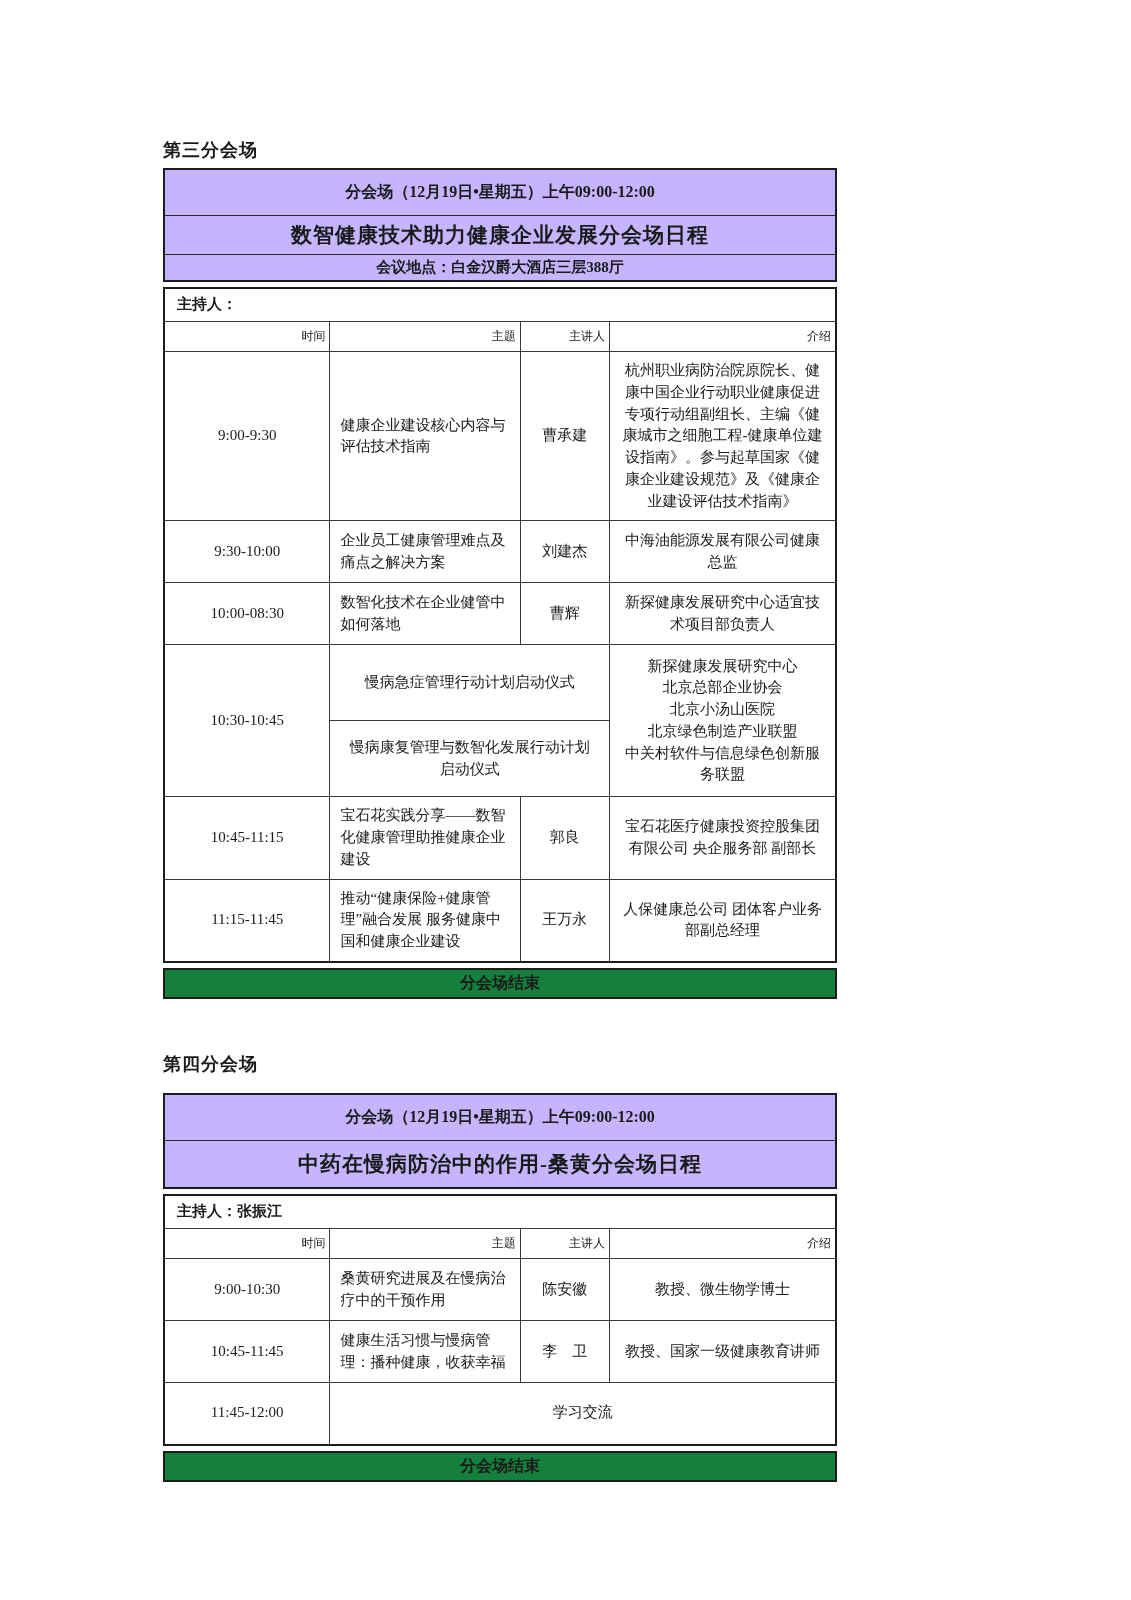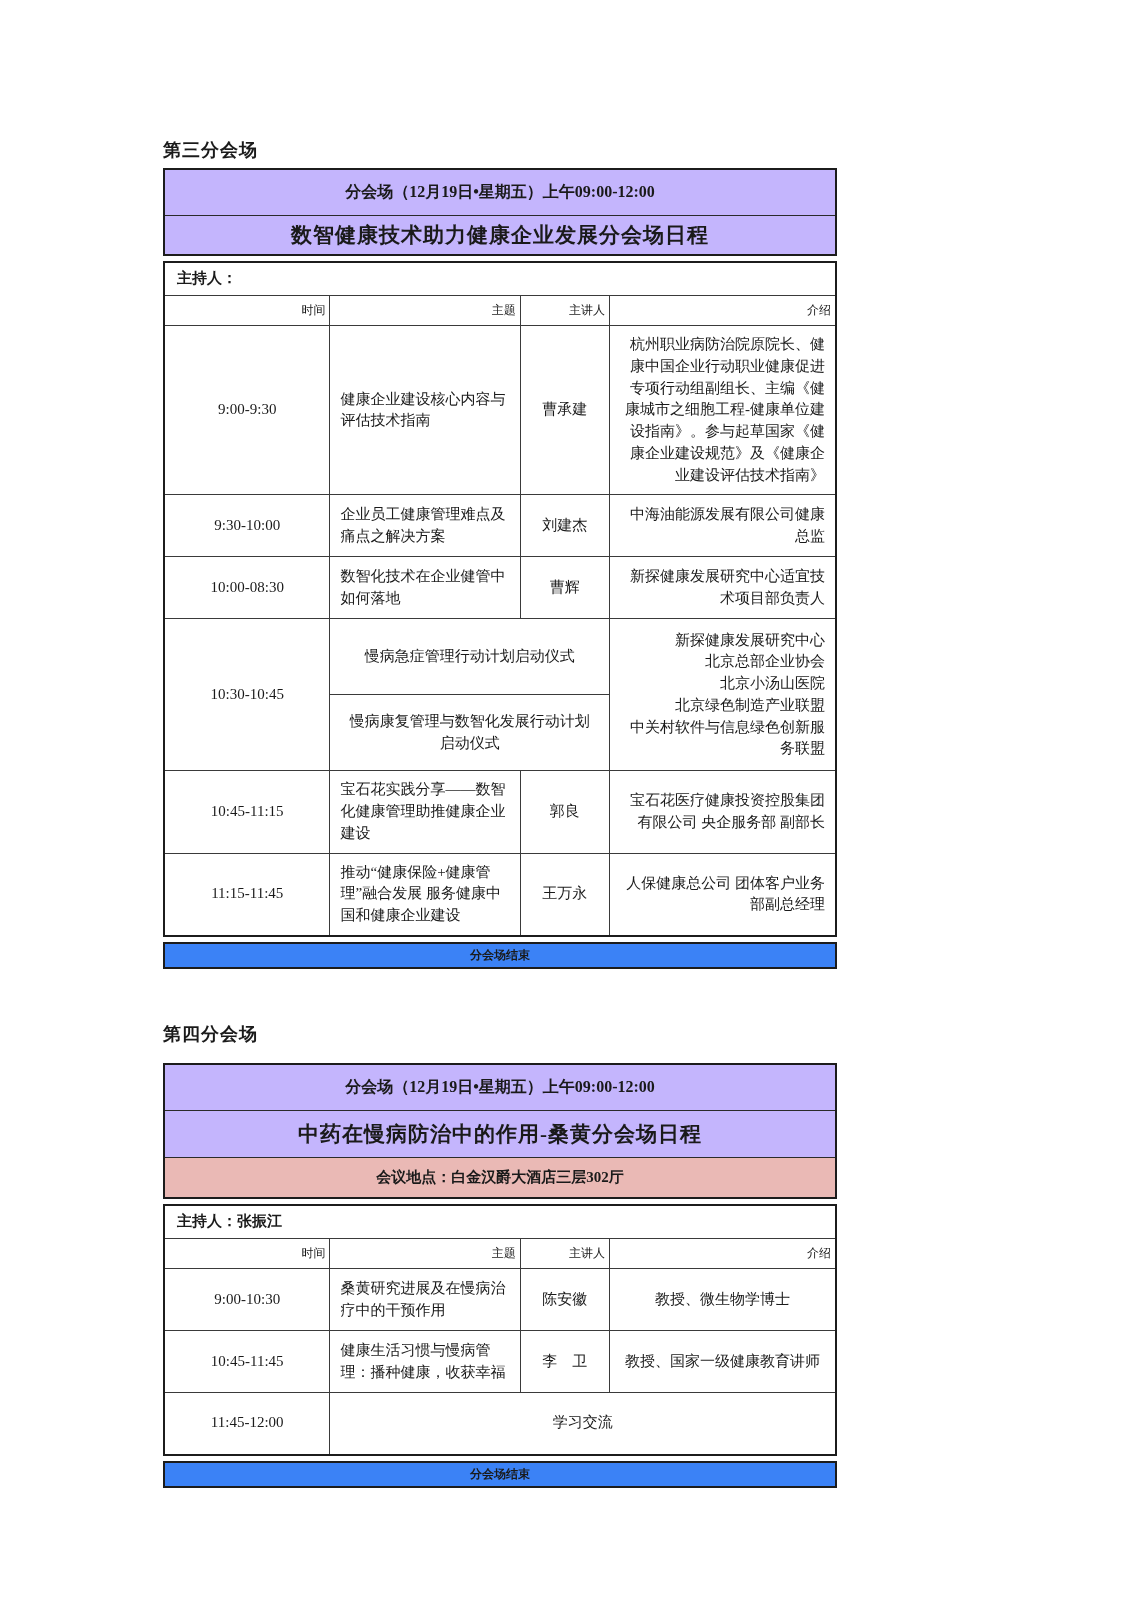--- a/index.html
+++ b/index.html
@@ -42,49 +42,52 @@
     font-size: 15px; line-height: 1.45; padding: 8px 10px;
   }
   .host-row td { text-align: left; font-weight: 700; font-size: 15px; padding: 5px 12px; }
   .head-row th { text-align: right; font-weight: 400; font-size: 12px; padding: 6px 4px; }
 
   .cell { font-weight: 500; }
   .time    { text-align: center; font-size: 16px; font-family: "Liberation Serif", serif; padding: 8px 2px; }
   .topic   { text-align: left; }
   .topic-center { text-align: center; }
   .speaker { text-align: center; }
-  .intro   { text-align: right; white-space: pre-line; }
+  .intro   { text-align: center; white-space: pre-line; }
   .intro-center { text-align: center; }
   .merge-center { text-align: center; }
   .tall1 td { height: 150px; }
   .r-mid td { height: 62px; }
   .r-sub td { height: 76px; }
 
   
   .footer-table { border: 2px solid #1c1c1c; margin-top: 5px; }
   .footer-table td {
-    background: #3b82f6; text-align: center; font-weight: 700;
-    font-size: 12px; padding: 3px 4px;
+    background: #15803d; text-align: center; font-weight: 700;
+    font-size: 16px; padding: 3px 4px;
   }
 </style>
 </head>
 <body>
 
 <div class="page">
 
   <section class="section-1">
     <div class="section-heading">第三分会场</div>
 
     <table class="banner-table">
       <tbody>
         <tr class="band-session">
           <td class="shade-dark">分会场（12月19日•星期五）上午09:00-12:00</td>
         </tr>
         <tr class="band-title">
           <td class="shade-dark">数智健康技术助力健康企业发展分会场日程</td>
+        </tr>
+        <tr class="band-location">
+          <td class="shade-dark">会议地点：白金汉爵大酒店三层388厅</td>
         </tr>
       </tbody>
     </table>
 
     <table class="main-table">
       <colgroup>
         <col style="width:24.7%">
           <col style="width:28.3%">
           <col style="width:13.3%">
           <col style="width:33.7%">
@@ -160,23 +163,20 @@
     <div class="section-heading">第四分会场</div>
 
     <table class="banner-table">
       <tbody>
         <tr class="band-session">
           <td class="shade-dark">分会场（12月19日•星期五）上午09:00-12:00</td>
         </tr>
         <tr class="band-title">
           <td class="shade-dark">中药在慢病防治中的作用-桑黄分会场日程</td>
         </tr>
-        <tr class="band-location">
-          <td class="shade-light">会议地点：白金汉爵大酒店三层302厅</td>
-        </tr>
       </tbody>
     </table>
 
     <table class="main-table">
       <colgroup>
         <col style="width:24.7%">
           <col style="width:28.3%">
           <col style="width:13.3%">
           <col style="width:33.7%">
       </colgroup>

